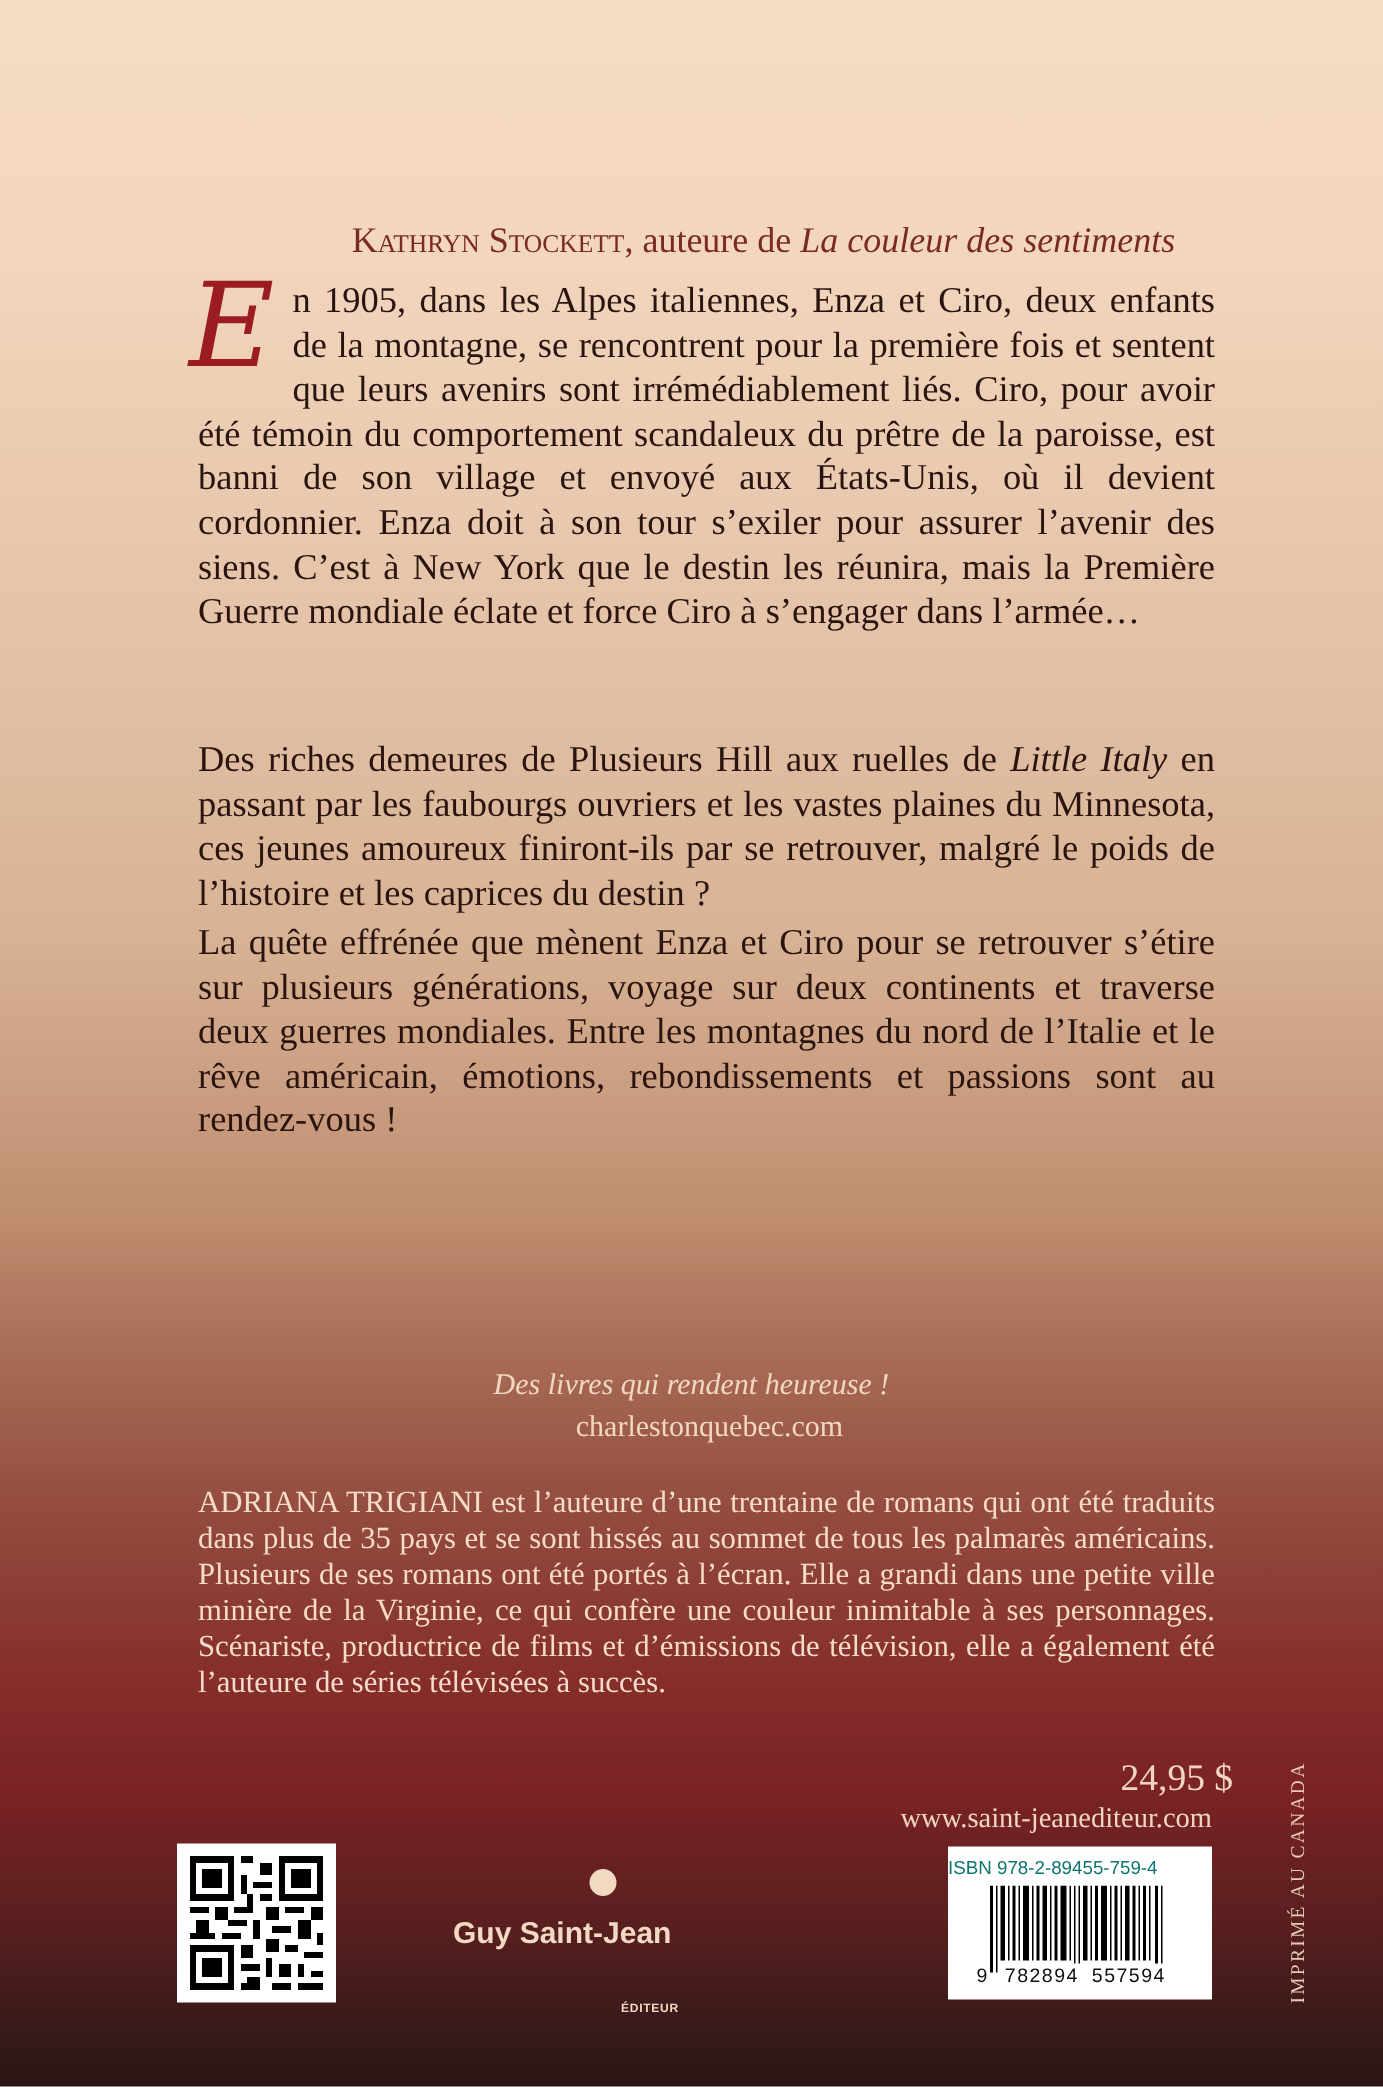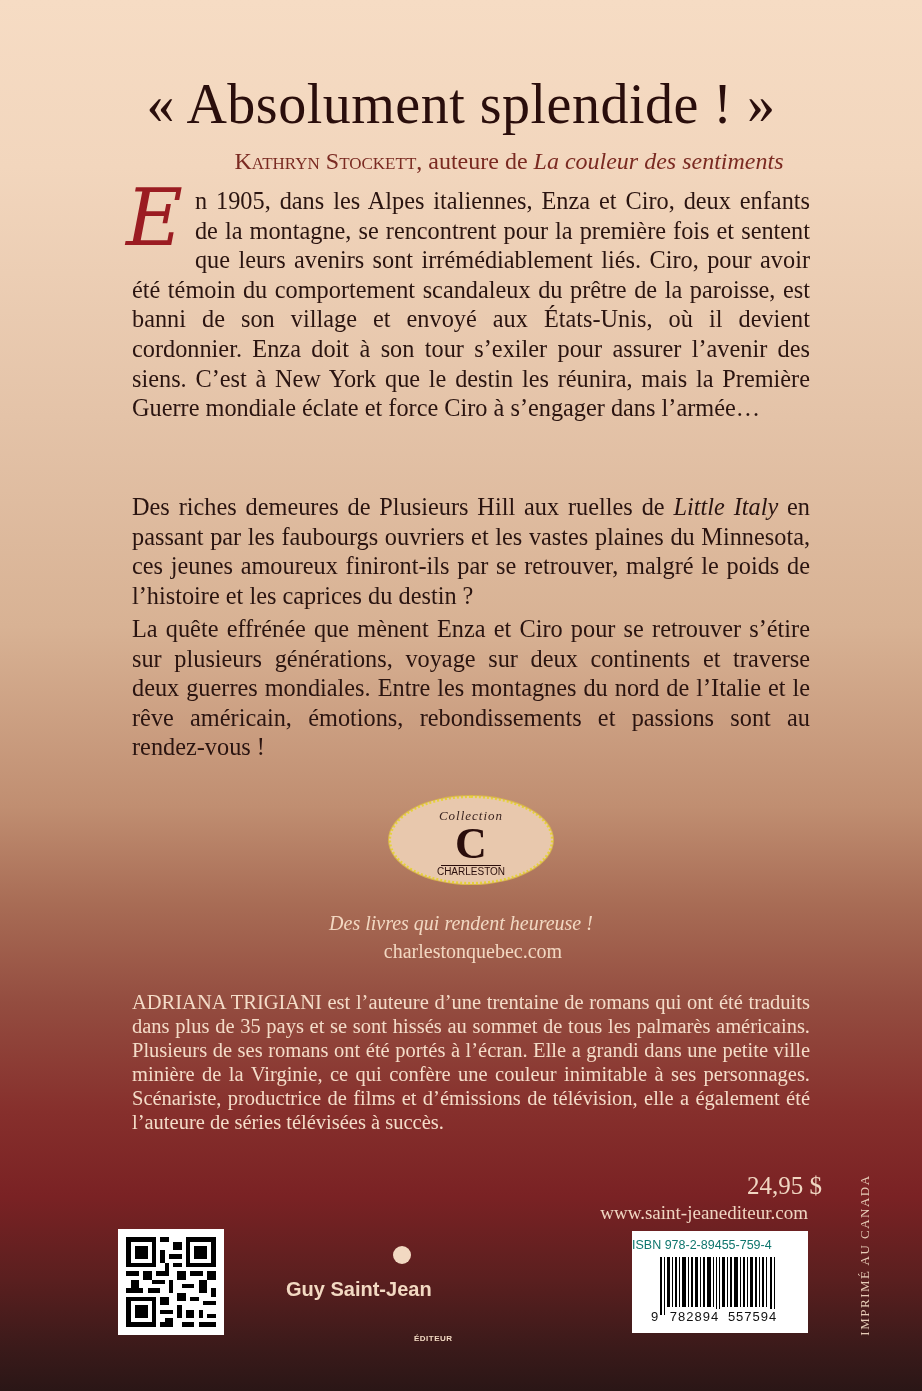--- a/index.html
+++ b/index.html
@@ -101,61 +101,54 @@
     font-size: 13px; letter-spacing: 1.5px; color: #e6cbb6;
   }
   .qr {
     position: absolute; left: 118px; top: 1229px; width: 106px; height: 106px;
     background: #fff;
   }
   .publisher {
     position: absolute; left: 286px; top: 1240px; width: 180px; height: 80px;
   }
   .pub-name {
-    position: absolute; left: 0; top: 38px;
+    position: absolute; left: 16px; top: 38px;
     font-family: "Liberation Sans", sans-serif; font-weight: bold;
     font-size: 20px; color: #f2d9c2; white-space: nowrap;
   }
   .pub-sub {
     position: absolute; left: 128px; top: 62px;
     font-family: "Liberation Sans", sans-serif; font-weight: bold;
     font-size: 8px; color: #f2d9c2; letter-spacing: 0.5px; margin-top: 32px;
   }
   .pub-dot {
     position: absolute; left: 107px; top: 6px; width: 18px; height: 18px; border-radius: 50%;
     background: #f2d9c2;
   }
 </style>
 </head>
 <body>
 
 <div class="cover">
 
-  <div class="headline">« Absolument splendide ! »</div>
 
   <div class="attribution">
     <span class="sc">Kathryn Stockett</span><span>, auteure de </span><span class="it">La couleur des sentiments</span>
   </div>
 
   <div class="body-text p1">
     <span class="dropcap">E</span><span>n 1905, dans les Alpes italiennes, Enza et Ciro, deux enfants de la montagne, se rencontrent pour la première fois et sentent que leurs avenirs sont irrémédiablement liés. Ciro, pour avoir été témoin du comportement scandaleux du prêtre de la paroisse, est banni de son village et envoyé aux États-Unis, où il devient cordonnier. Enza doit à son tour s’exiler pour assurer l’avenir des siens. C’est à New York que le destin les réunira, mais la Première Guerre mondiale éclate et force Ciro à s’engager dans l’armée…</span>
   </div>
 
   <div class="body-text p2">
     <span>Des riches demeures de Plusieurs Hill aux ruelles de </span><span class="it">Little Italy</span><span> en passant par les faubourgs ouvriers et les vastes plaines du Minnesota, ces jeunes amoureux finiront-ils par se retrouver, malgré le poids de l’histoire et les caprices du destin ?</span>
   </div>
 
   <div class="body-text p3">La quête effrénée que mènent Enza et Ciro pour se retrouver s’étire sur plusieurs générations, voyage sur deux continents et traverse deux guerres mondiales. Entre les montagnes du nord de l’Italie et le rêve américain, émotions, rebondissements et passions sont au rendez-vous !</div>
 
-  <div class="logo-oval">
-    <div class="logo-script">Collection</div>
-    <div class="logo-c">C</div>
-    <div class="logo-rule"></div>
-    <div class="logo-word">CHARLESTON</div>
-  </div>
 
   <div class="tagline">Des livres qui rendent heureuse !</div>
   <div class="site1">charlestonquebec.com</div>
 
   <div class="bio">ADRIANA TRIGIANI est l’auteure d’une trentaine de romans qui ont été traduits dans plus de 35 pays et se sont hissés au sommet de tous les palmarès américains. Plusieurs de ses romans ont été portés à l’écran. Elle a grandi dans une petite ville minière de la Virginie, ce qui confère une couleur inimitable à ses personnages. Scénariste, productrice de films et d’émissions de télévision, elle a également été l’auteure de séries télévisées à succès.</div>
 
   <div class="price">24,95 $</div>
   <div class="site2">www.saint-jeanediteur.com</div>
 
   <div class="qr">

